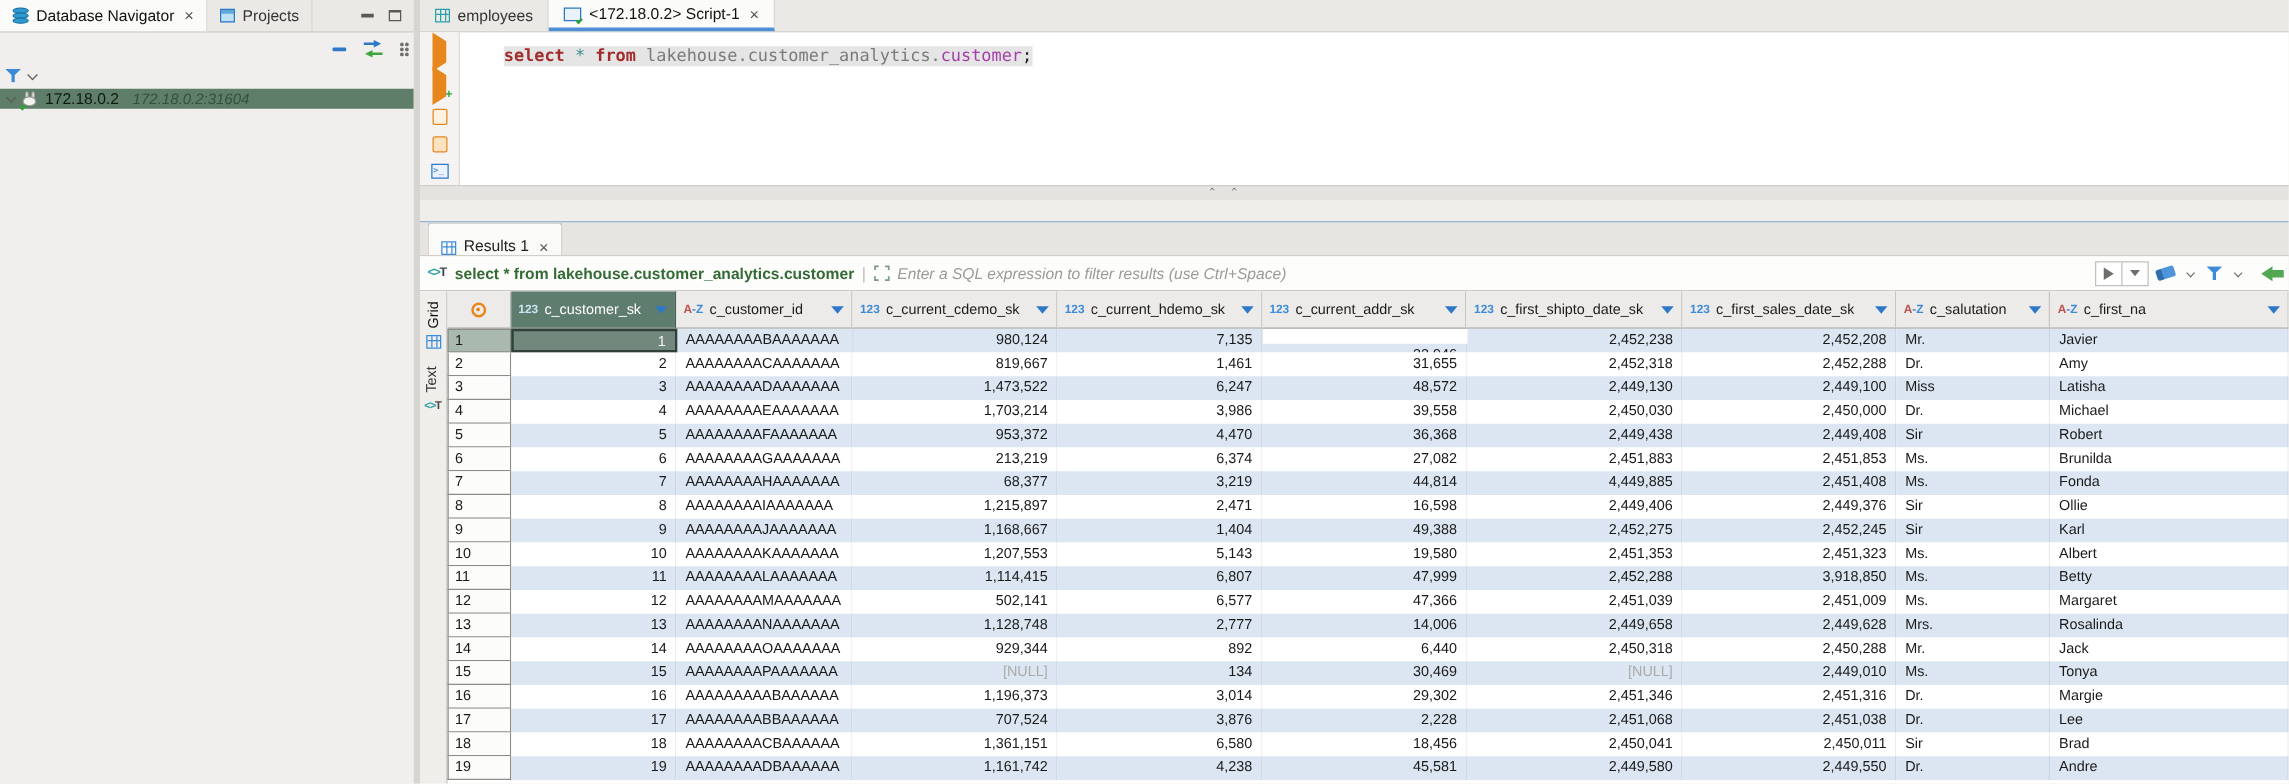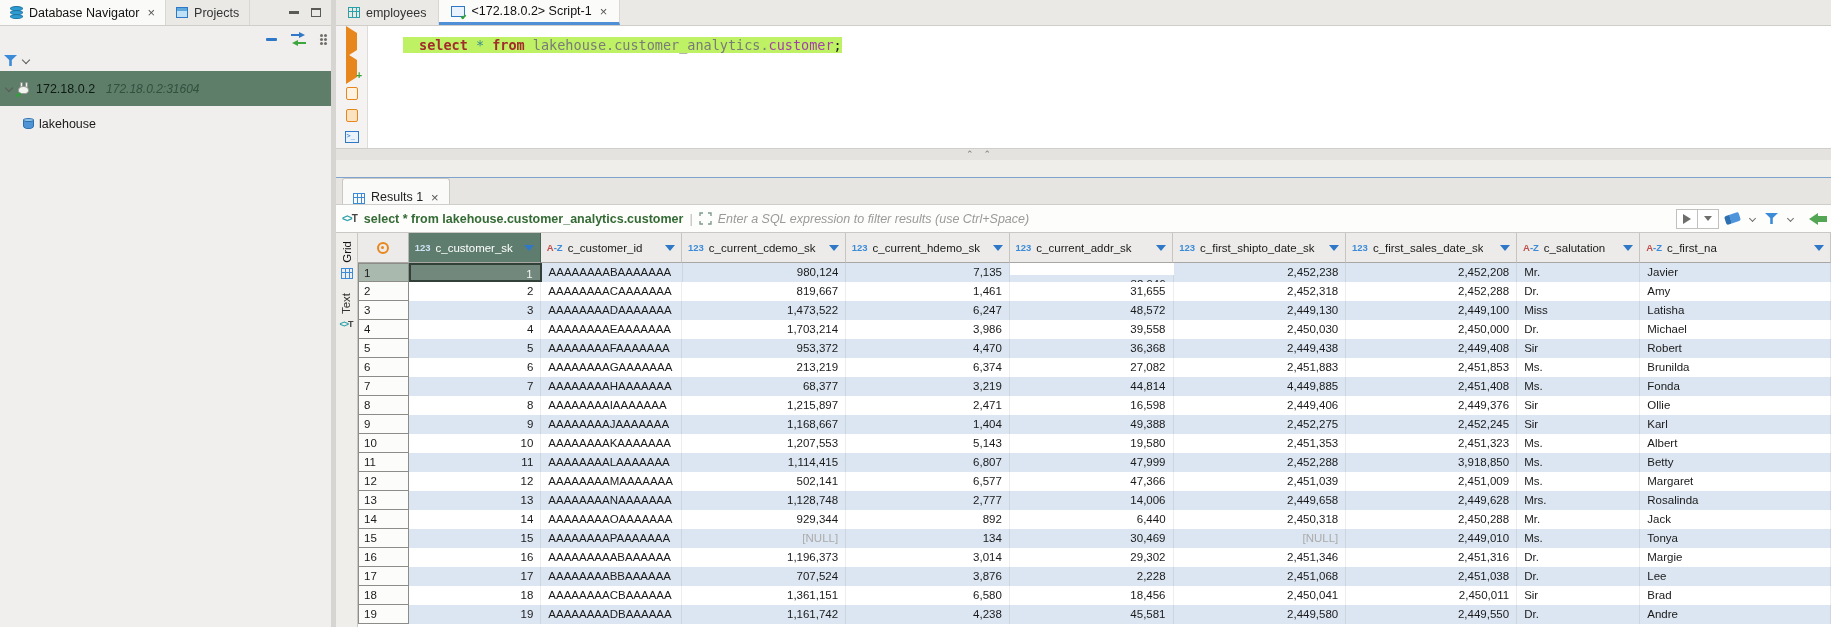--- a/index.html
+++ b/index.html
@@ -45,21 +45,21 @@
   .vdots { width:3px; height:3px; background:#6e6e6a; border-radius:50%;
     box-shadow:0 4px 0 #6e6e6a,0 8px 0 #6e6e6a,4px 0 0 #6e6e6a,4px 4px 0 #6e6e6a,4px 8px 0 #6e6e6a; margin-top:-8px; }
 
   .search-row { display:flex; align-items:center; gap:6px; padding:3px 6px 5px 4px; }
   .search-input { flex:1; height:24px; border:1px solid #BBBAB7; border-radius:12px; background:#FDFDFC; padding:0 12px; font-size:12.5px; color:#333; font-family:"Liberation Sans",sans-serif; }
   .search-input::placeholder { color:#9a9a97; }
   .funnel-check { position:relative; }
   .funnel-check .checkmark { position:absolute; left:-1px; bottom:-1px; }
 
   .tree { font-size:12.5px; }
-  .tree-row { display:flex; align-items:center; height:35px; gap:5px; padding-left:6px; }
+  .tree-row { display:flex; align-items:center; height:16px; gap:5px; padding-left:6px; }
   .tree-row .indent { width:12px; }
   .tree-row.selected { background:#5E7E6A; color:#0e1a12; }
   .tree-sub { font-style:italic; color:#31503E; margin-left:6px; font-size:12px; }
   .rabbit-icon { position:relative; width:14px; height:13px; }
   .rabbit-icon .body { position:absolute; left:1px; bottom:1px; width:11px; height:8px; background:#F3F3F0; border:1px solid #9a9a96; border-radius:50% 50% 45% 45%; }
   .rabbit-icon .ear1,.rabbit-icon .ear2 { position:absolute; top:0; width:3px; height:6px; background:#F3F3F0; border:1px solid #9a9a96; border-radius:40%; }
   .rabbit-icon .ear1 { left:3px; } .rabbit-icon .ear2 { left:8px; }
   .rabbit-icon .checkmark { position:absolute; left:-1px; bottom:-1px; }
   .dbcyl { position:relative; width:11px; height:12px; }
   .dbcyl .top { position:absolute; top:0; left:0; width:11px; height:4px; background:#8FC4E8; border:1px solid #2E6FAE; border-radius:50%; }
@@ -78,21 +78,21 @@
   .editor-rail { position:absolute; left:0; top:0; width:32px; height:122px; background:#F4F3F1; border-right:1px solid #DDDCDA; display:flex; flex-direction:column; align-items:center; gap:9px; padding-top:7px; }
   .play-orange { width:0; height:0; border-left:11px solid #E8861E; border-top:7px solid transparent; border-bottom:7px solid transparent; }
   .rail-item { position:relative; }
   .plus-badge { position:absolute; right:-5px; bottom:-3px; color:#2FA33A; font-size:10px; font-weight:bold; line-height:1; }
   .doc-orange { width:12px; height:13px; border:1.5px solid #E8861E; border-radius:2px; background:#FEF3E2; }
   .doc-orange.alt { background:#FBE3C2; }
   .term-icon { width:14px; height:12px; border:1.5px solid #2E78C7; background:#EAF3FC; font-size:7px; color:#2E78C7; line-height:9px; padding-left:1px; font-family:"DejaVu Sans Mono",monospace; }
 
   .code { position:absolute; left:67px; top:5px; font-family:"DejaVu Sans Mono",monospace; font-size:13.5px; }
   .code-line { height:28px; line-height:28px; white-space:pre; }
-  .stmt-hl { background:#bef264;padding-left:16px; }
+  .stmt-hl { background:#e5e5e5; }
   .tok-keyword { color:#A22B2B; font-weight:bold; }
   .tok-plain { color:#1a1a1a; }
   .tok-identifier { color:#7A7A78; }
   .tok-table { color:#A43FA8; }
   .tok-star { color:#3D8C8C; }
 
   .sash { position:absolute; left:0; top:148px; width:1495px; height:12px; background:#E4E3E0; border-top:1px solid #CFCECB; }
   .sash-handle { position:absolute; left:630px; top:0; display:flex; gap:10px; color:#7a7a76; font-size:9px; line-height:11px; }
 
   
@@ -205,29 +205,20 @@
       <div class="tree-row selected">
         <span class="chev down"></span>
         <span class="rabbit-icon">
             <i class="ear1"></i>
             <i class="ear2"></i>
             <i class="body"></i>
             <span class="checkmark"></span>
           </span>
         <span>172.18.0.2</span>
         <span class="tree-sub">172.18.0.2:31604</span>
-      </div>
-      <div class="tree-row">
-        <span class="indent"></span>
-        <span class="chev right"></span>
-        <span class="dbcyl">
-            <i class="body"></i>
-            <i class="top"></i>
-          </span>
-        <span>lakehouse</span>
       </div>
     </div>
   </div>
 
   <div class="v-splitter"></div>
 
   <div class="right">
     <div class="etabbar">
       <div class="etab">
         <span class="grid-icon sheet-icon"></span>

